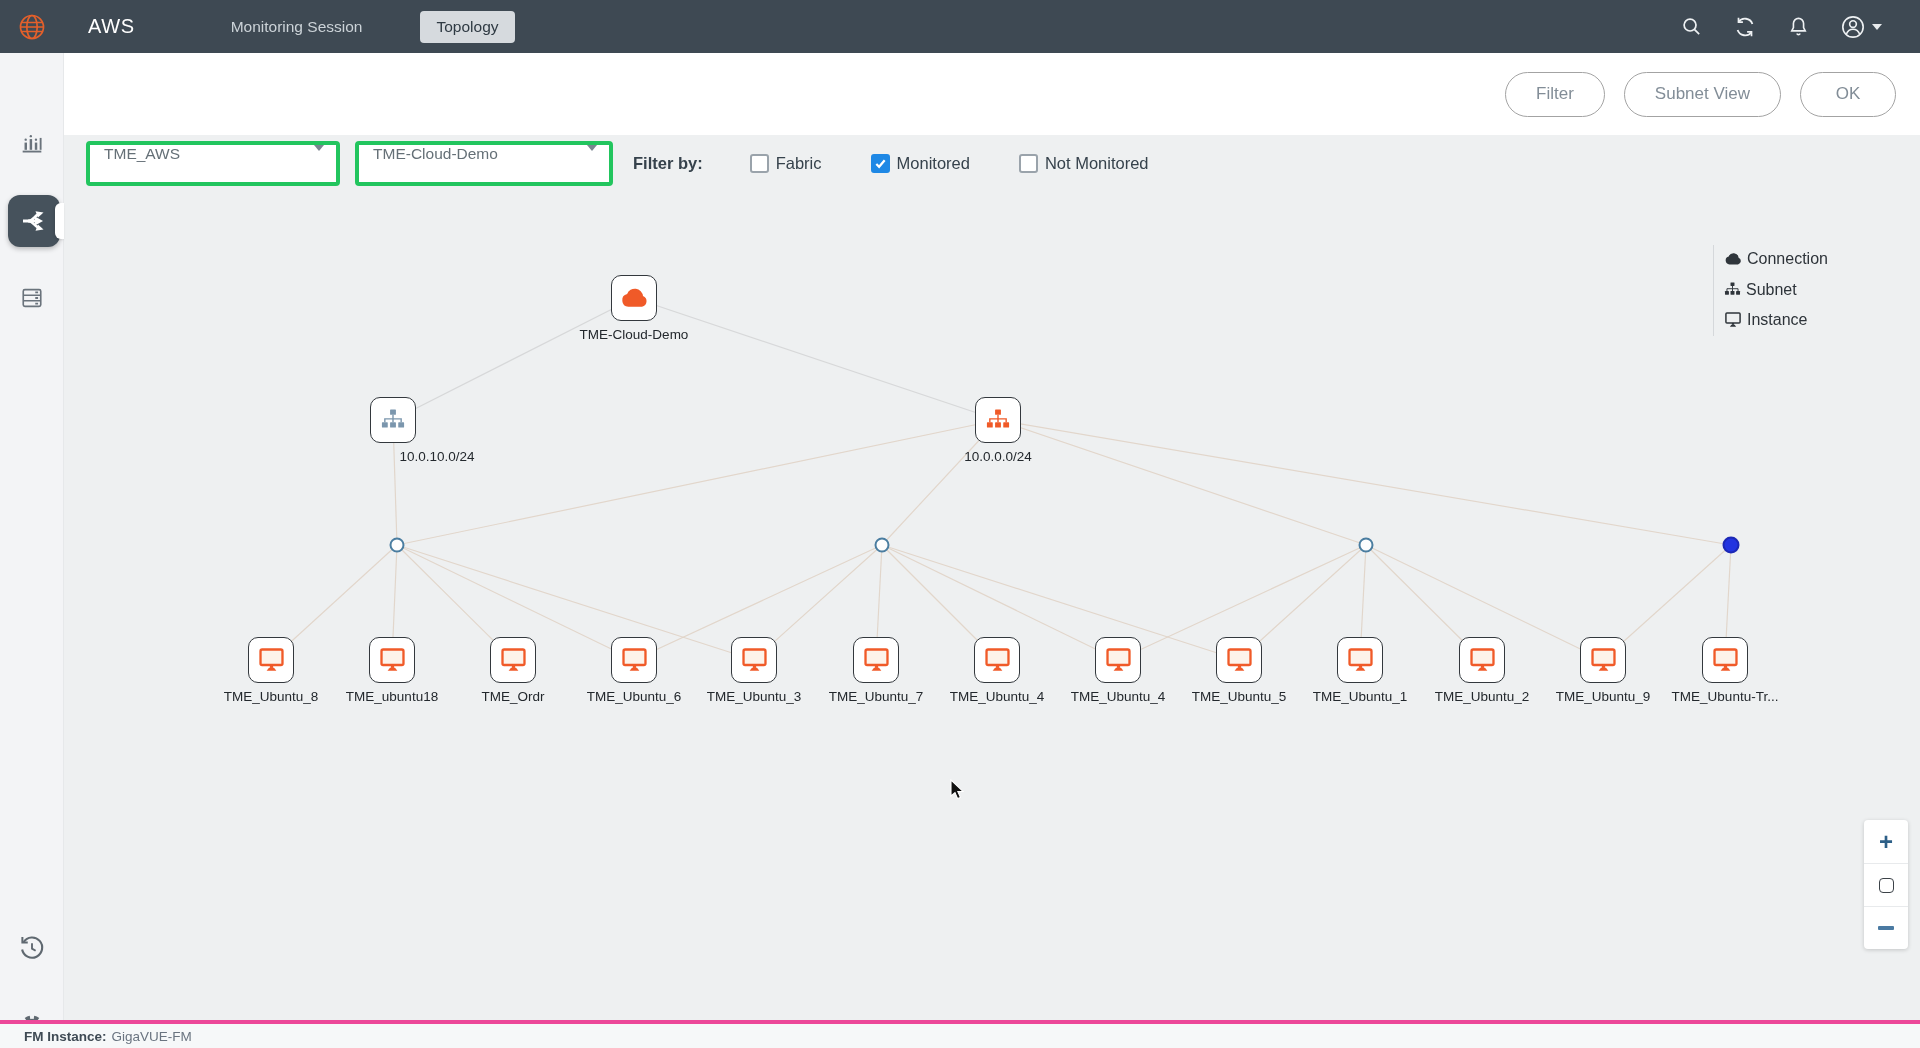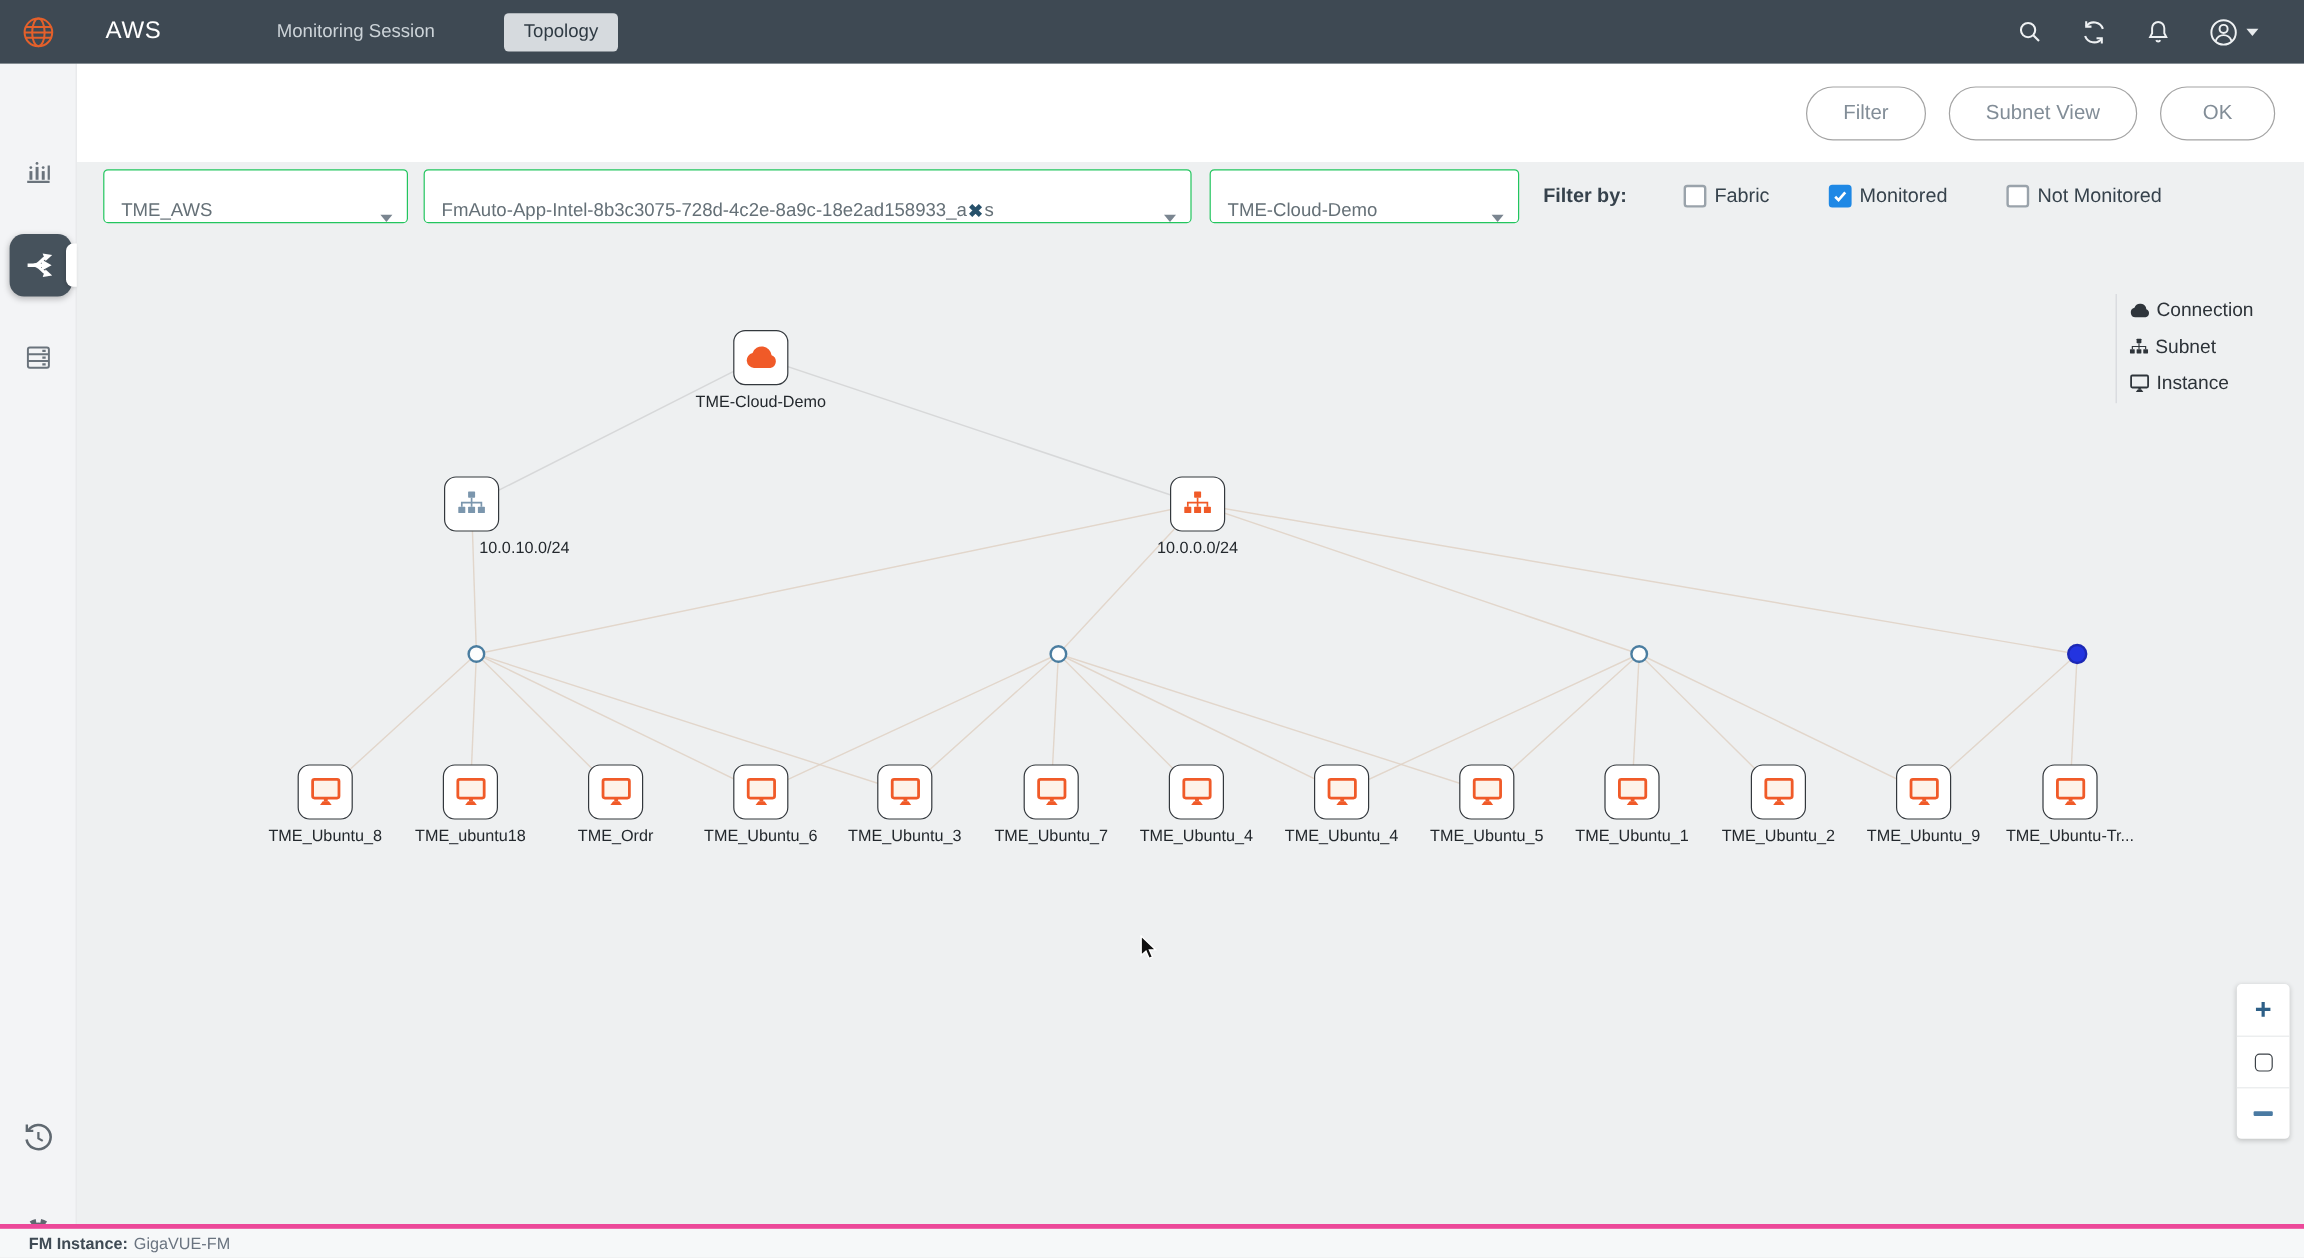--- a/index.html
+++ b/index.html
@@ -31,22 +31,22 @@
 
   
   .toolbar-band { position:absolute; left:64px; top:53px; width:1856px; height:82px; background:#ffffff;
                   display:flex; align-items:center; justify-content:flex-end; gap:19px; padding-right:24px; z-index:10; }
   .btn-pill { background:#ffffff; border:1px solid #a3a3a3; border-radius:23px; height:45px; min-width:96px;
               padding:0 30px; color:#828d97; font-size:17px; font-family:Liberation Sans, sans-serif; display:flex;
               align-items:center; justify-content:center; cursor:pointer; }
 
   
   .filter-row { position:absolute; left:86px; top:140px; height:46px; display:flex; align-items:center; z-index:10; }
-  .dropdown { background:#ffffff; border:1px solid #22c55e; border-radius:4px; height:45px;
-              display:flex; align-items:flex-end; padding:0 12px 0 14px; color:#657077; font-size:15.5px;
+  .dropdown { background:#ffffff; border:4px solid #22c55e; border-radius:4px; height:45px;
+              display:flex; align-items:flex-start; padding:0 12px 0 14px; color:#657077; font-size:15.5px;
               cursor:pointer; white-space:nowrap; overflow:hidden; }
   .dd-caret { width:0; height:0; border-left:5px solid transparent; border-right:5px solid transparent;
               border-top:6px solid #7a8590; margin-left:auto; }
   .dd-clear { color:#27516b; font-weight:bold; font-size:15px; margin:0 1px; }
   .filter-by { display:flex; align-items:center; margin-left:20px; gap:14px; }
   .filter-by-label { color:#36424c; font-size:16.5px; font-weight:bold; }
   .cbx-item { display:flex; align-items:center; gap:7px; cursor:pointer;padding-left:33px; }
   .cbx-box { width:19px; height:19px; border:2px solid #9aa3ab; border-radius:3px; background:#ffffff;
              display:flex; align-items:center; justify-content:center; }
   .cbx-box.checked { background:#1e88e5; border-color:#1e88e5; }
@@ -61,21 +61,21 @@
   .topo-node { position:absolute; width:46px; height:46px; background:#ffffff; border:1.6px solid #33383d;
                border-radius:10px; display:flex; align-items:center; justify-content:center;
                transform:translate(-50%,-50%); cursor:pointer; }
   .topo-label { position:absolute; transform:translateX(-50%); font-size:13.5px; color:#23282d;
                 white-space:nowrap; }
   .collapse-dot { position:absolute; width:15px; height:15px; border-radius:50%; background:#fdfdfd;
                   border:2px solid #4a7da0; transform:translate(-50%,-50%); cursor:pointer; }
   .collapse-dot.selected { width:17px; height:17px; background:#2334e0; border-color:#1c28b5; }
 
   
-  .legend { position:absolute; left:1763px; top:245px; padding:4px 0 6px 9px; border-left:1px solid #d5d8db;
+  .legend { position:absolute; left:1713px; top:245px; padding:4px 0 6px 9px; border-left:1px solid #d5d8db;
             display:flex; flex-direction:column; gap:11px; z-index:6; }
   .legend-item { display:flex; align-items:center; gap:4px; }
   .legend-item span.lg-label { color:#2d3339; font-size:16px; }
 
   
   .zoom-panel { position:absolute; left:1864px; top:820px; width:44px; background:#ffffff; border-radius:4px;
                 box-shadow:0 1px 4px rgba(0,0,0,.18); z-index:6; }
   .zoom-cell { height:43px; display:flex; align-items:center; justify-content:center; cursor:pointer; }
   .zoom-cell + .zoom-cell { border-top:1px solid #e8eaec; }
   .zoom-plus { color:#2d5f87; font-size:24px; font-weight:bold; line-height:1; }
@@ -412,26 +412,20 @@
     <button class="btn-pill">Filter</button>
     <button class="btn-pill">Subnet View</button>
     <button class="btn-pill">OK</button>
   </div>
 
 <div class="filter-row">
   <div class="dropdown" style="width:254px;">
     <span>TME_AWS</span>
     <span class="dd-caret"></span>
   </div>
-  <div class="dropdown" style="width:640px; margin-left:13px;">
-    <span>FmAuto-App-Intel-8b3c3075-728d-4c2e-8a9c-18e2ad158933_a</span>
-    <span class="dd-clear">✖</span>
-    <span>s</span>
-    <span class="dd-caret"></span>
-  </div>
   <div class="dropdown" style="width:258px; margin-left:15px;">
     <span>TME-Cloud-Demo</span>
     <span class="dd-caret"></span>
   </div>
   <div class="filter-by">
     <span class="filter-by-label">Filter by:</span>
     <span id="filter-checkboxes" style="display:flex; align-items:center; gap:16px;">
         <span class="cbx-item">
           <span class="cbx-box"></span>
           <span class="cbx-label">Fabric</span>

